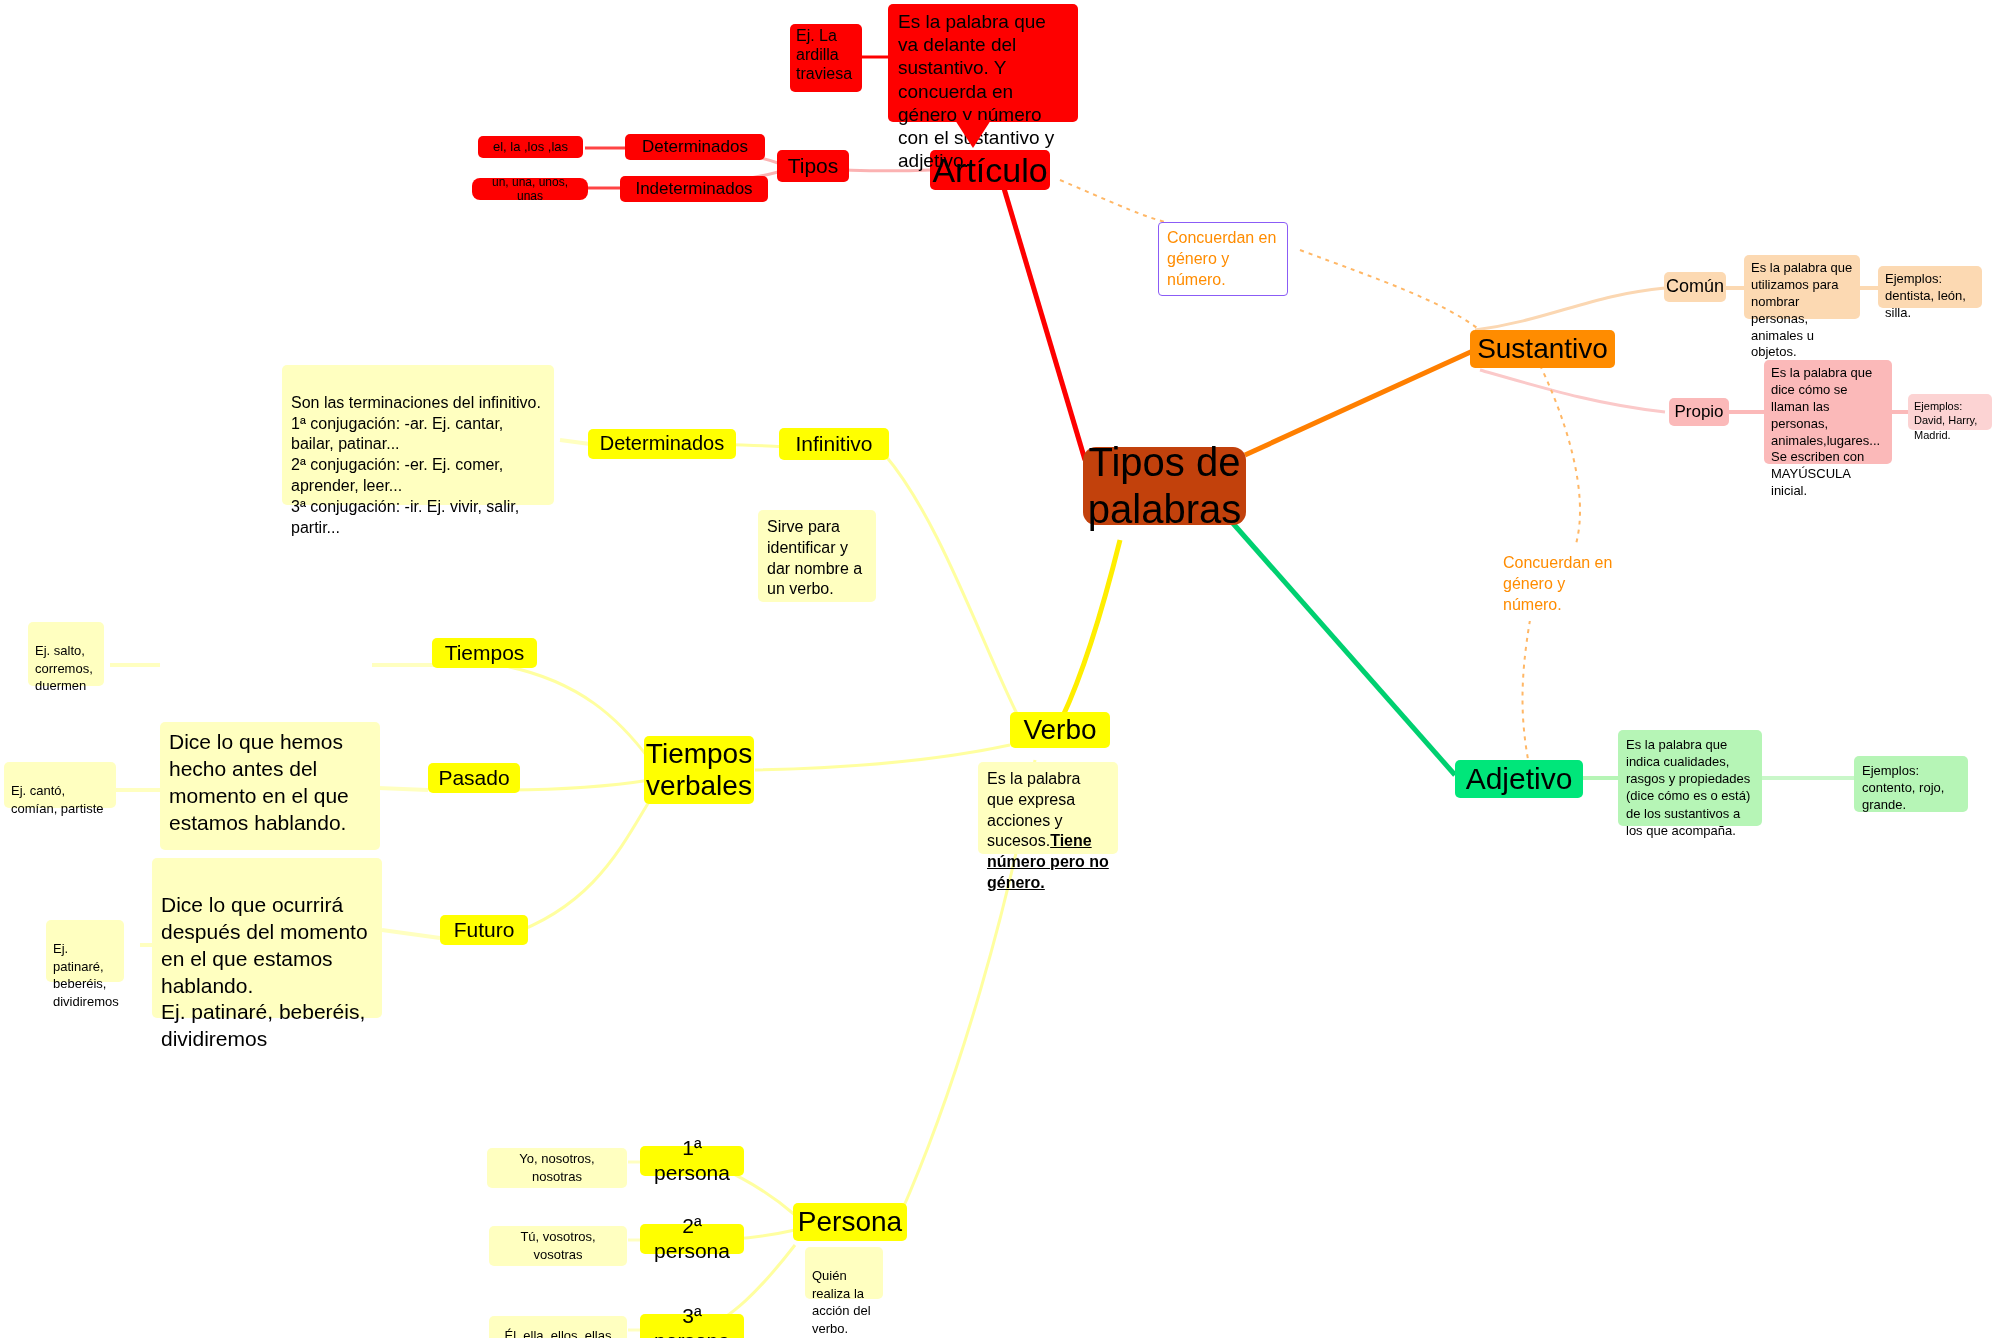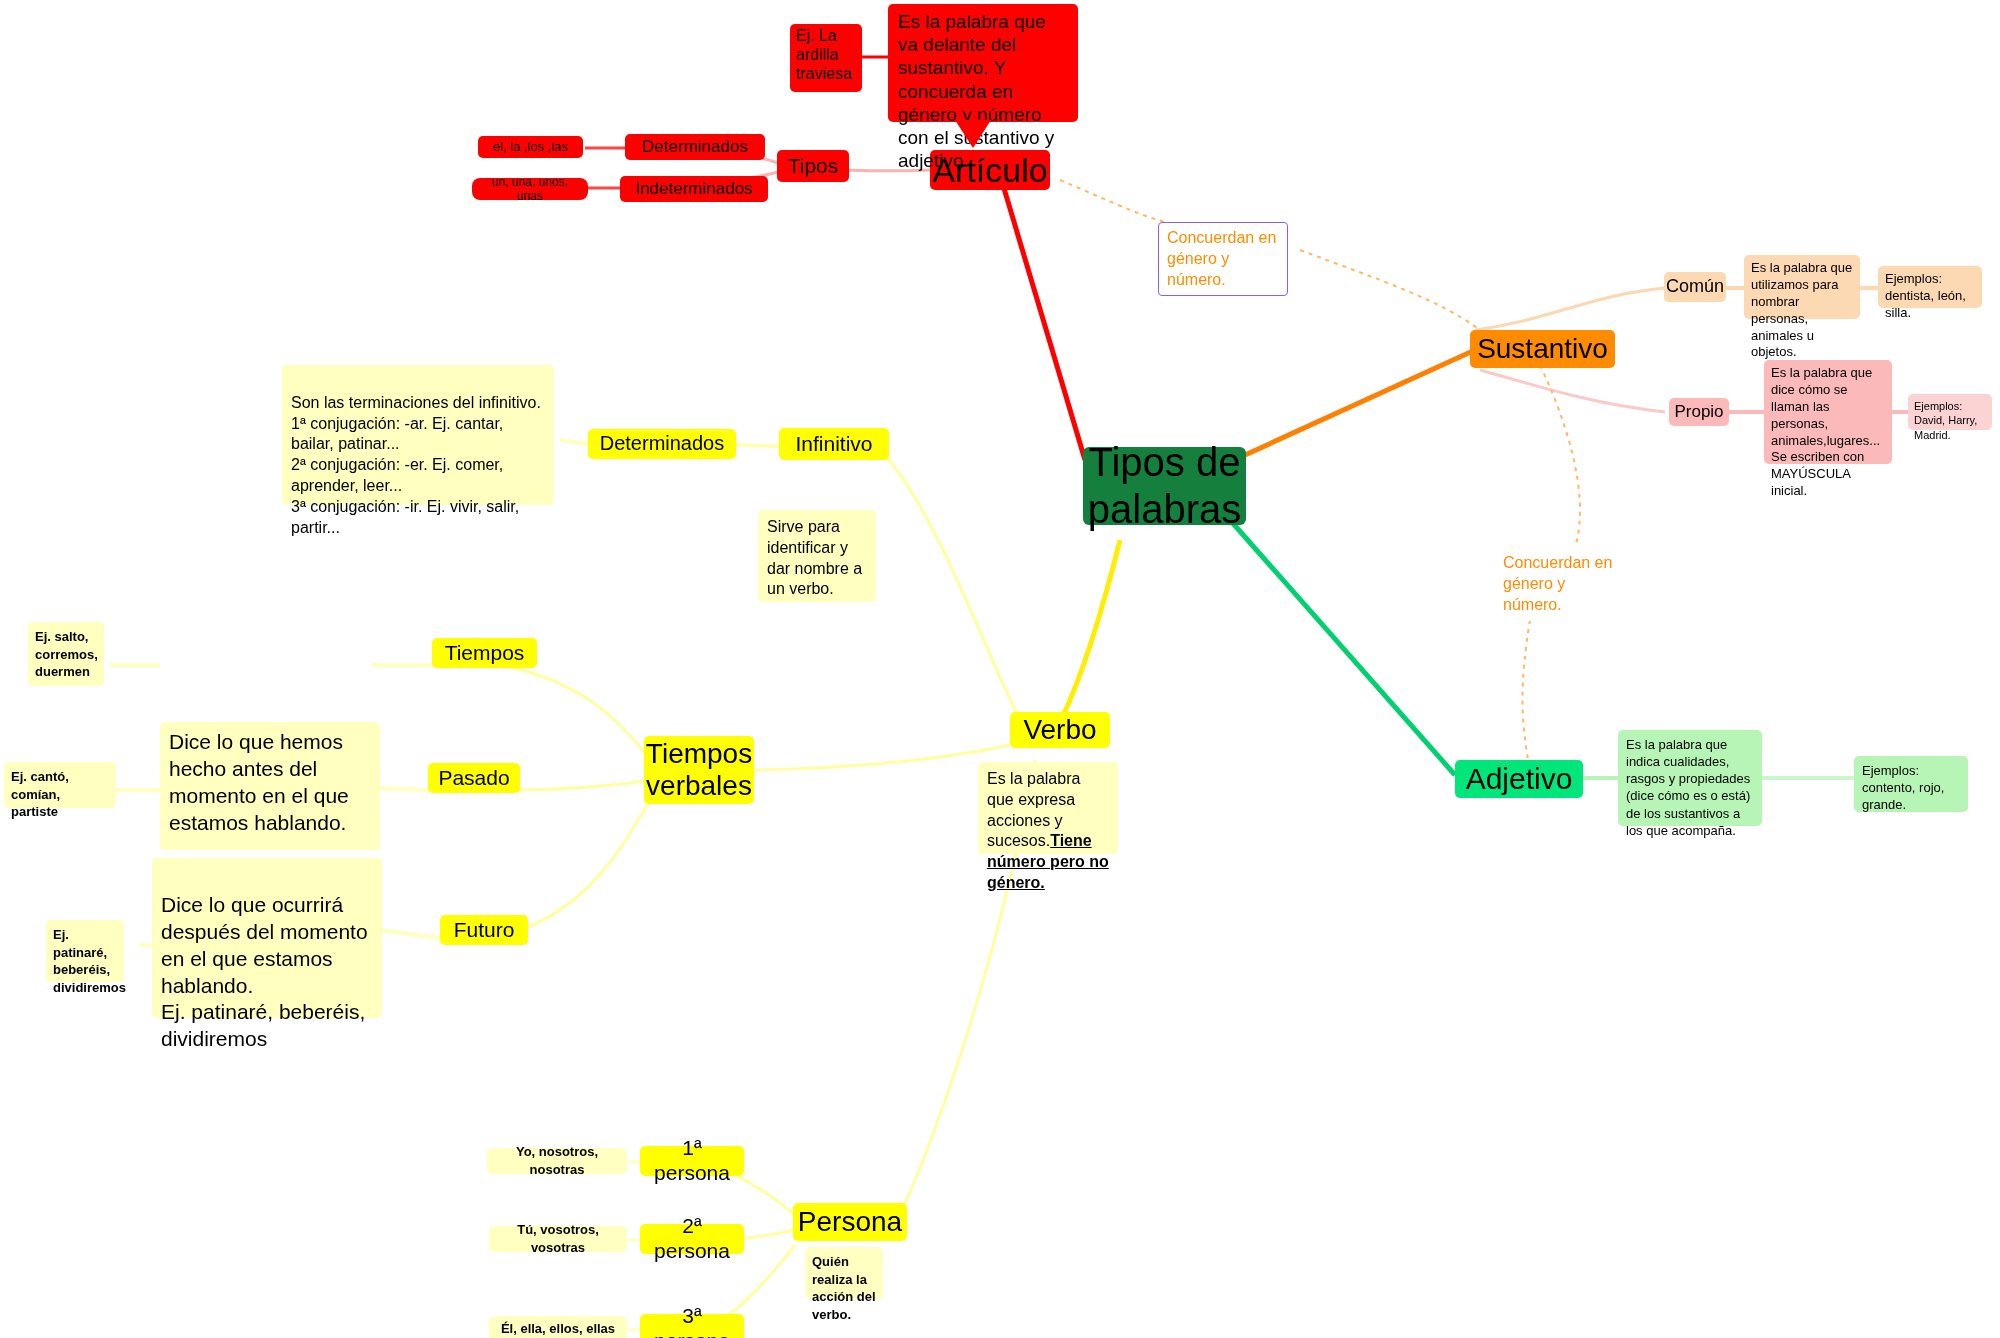--- a/index.html
+++ b/index.html
@@ -5,21 +5,21 @@
   html,body{margin:0;padding:0;background:#ffffff;}
   body{font-family:"Liberation Sans","DejaVu Sans",sans-serif;}
   #canvas{position:relative;width:2000px;height:1338px;background:#ffffff;overflow:hidden;}
   #edges{position:absolute;left:0;top:0;width:2000px;height:1338px;pointer-events:none;}
   .node{position:absolute;box-sizing:border-box;color:#000;line-height:1.18;}
   .rb{border-radius:5px;}
   .ctr{display:flex;align-items:center;justify-content:center;text-align:center;}
   .lft{text-align:left;}
 
   
-  .central{background:#15803d;border-radius:6px;font-size:40px;padding:10px 10px;}
+  .central{background:#c2410c;border-radius:13px;font-size:40px;padding:10px 10px;}
 
   
   .red{background:#fe0000;}
   .red-big{font-size:34px;padding:2px 8px;}
   .red-med{font-size:21px;padding:2px 6px;}
   .red-sm{font-size:13px;padding:3px 6px;}
   .red-note{font-size:19px;padding:6px 10px;line-height:1.22;}
 
   
   .orange{background:#ff8c00;font-size:28px;padding:2px 10px;}
@@ -33,21 +33,21 @@
   .green{background:#00e67a;font-size:30px;padding:1px 10px;}
   .green-note{background:#b6f5b6;font-size:13px;padding:6px 8px;line-height:1.32;}
 
   
   .yellow{background:#ffff00;}
   .y-big{font-size:28px;padding:1px 8px;}
   .y-med{font-size:21px;padding:1px 7px;}
   .y-note{background:#ffffc0;}
   .y-note-lg{font-size:21px;padding:7px 9px;line-height:1.28;}
   .y-note-md{font-size:16px;padding:7px 9px;line-height:1.3;}
-  .y-note-sm{font-size:13px;padding:6px 7px;line-height:1.35;font-weight:bold;}
+  .y-note-sm{font-size:13px;padding:20px 7px;line-height:1.35;}
 
   .conc{background:#ffffff;border:1px solid #8b5cf6;border-radius:4px;color:#ff8c00;
         font-size:16px;padding:5px 8px;line-height:1.3;}
   .u{text-decoration:underline;font-weight:bold;}
 </style>
 </head>
 <body>
 
 <div id="canvas">
 

